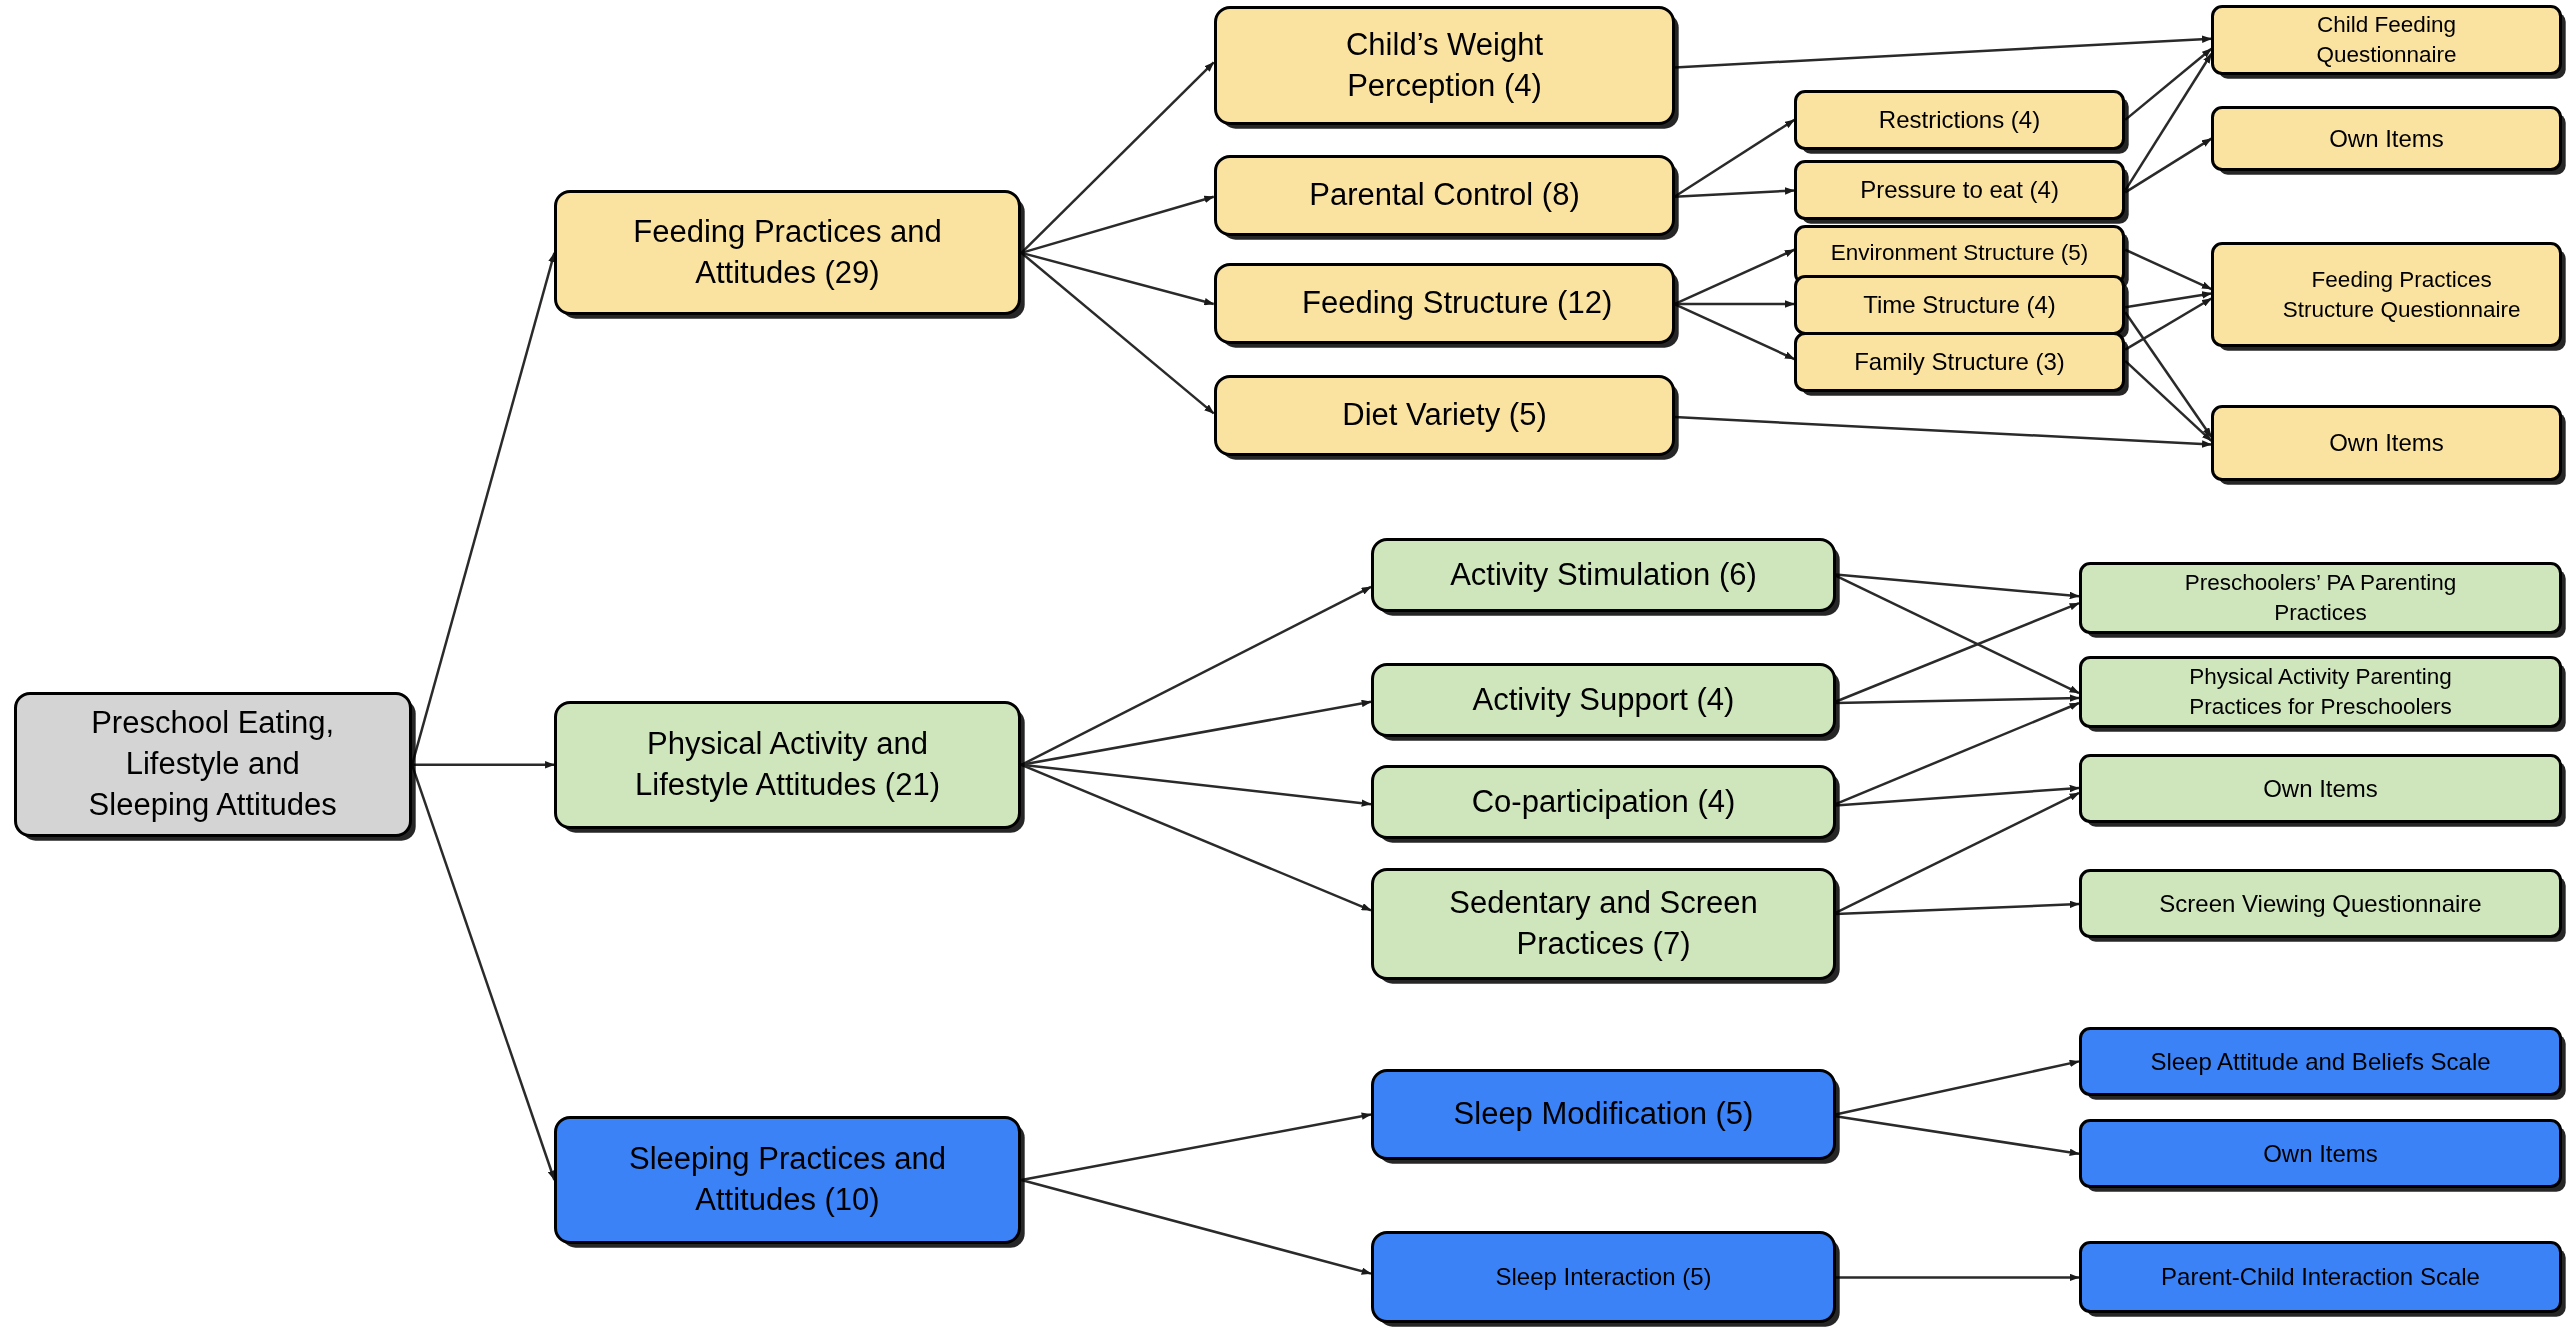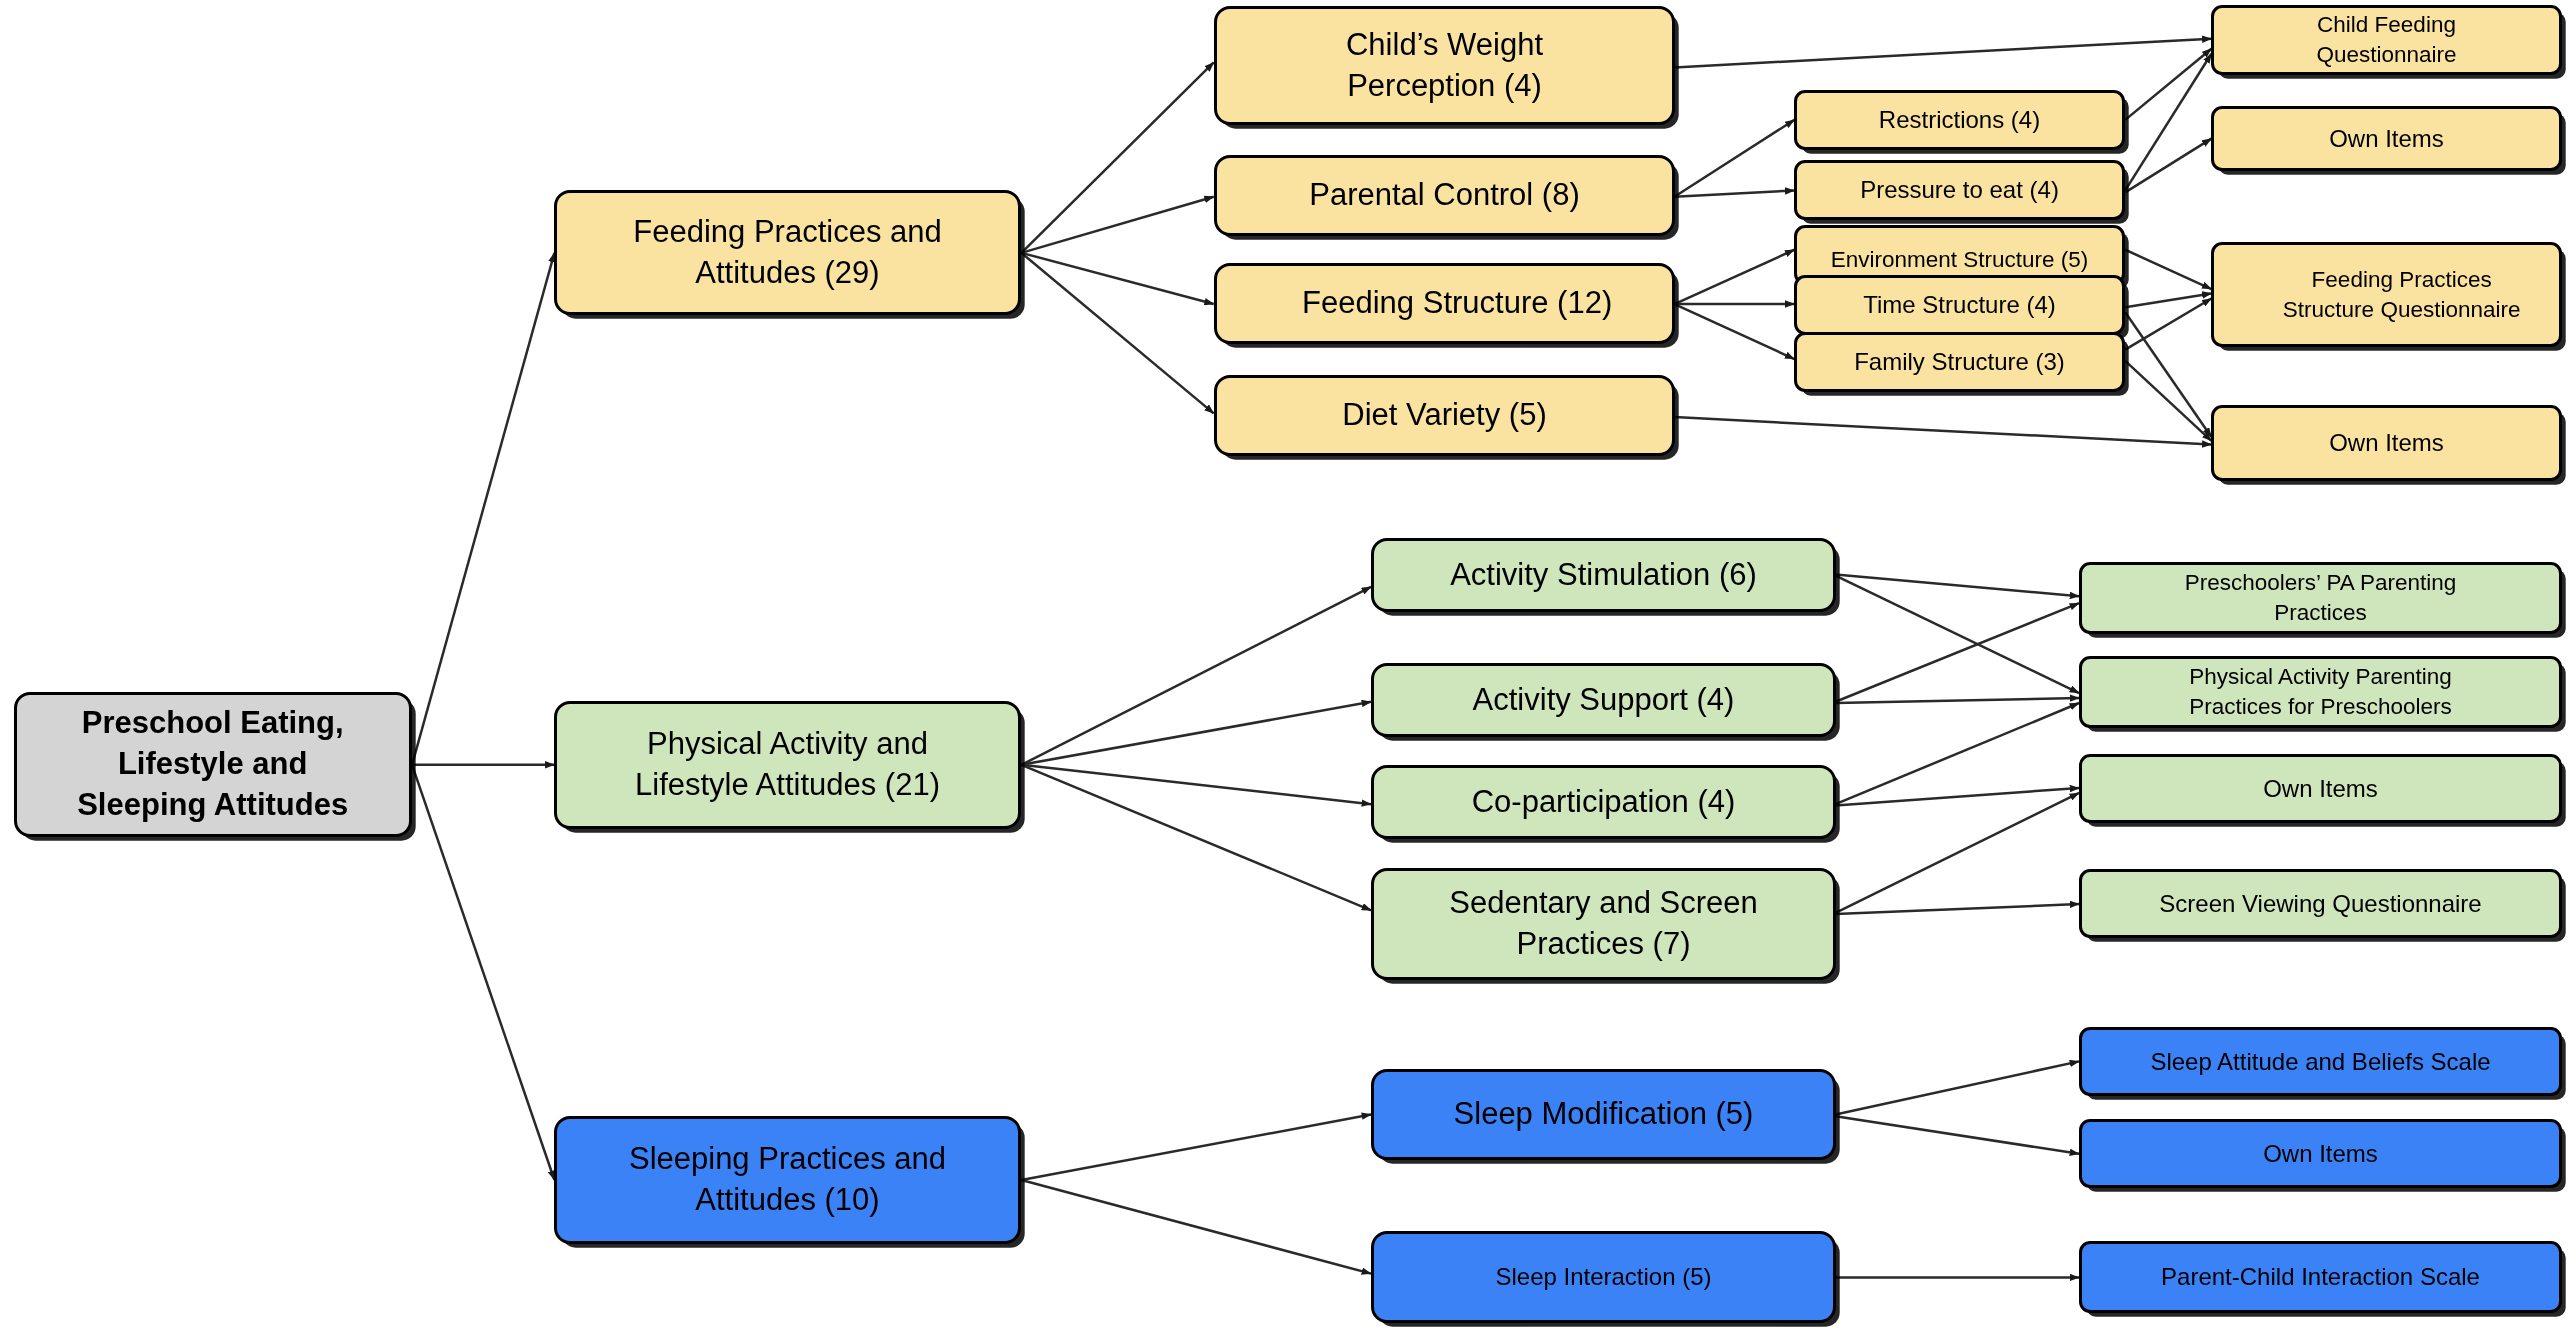--- a/index.html
+++ b/index.html
@@ -35,21 +35,21 @@
     color: #000000;
     line-height: 1.32;
     padding: 2.5px 8.7px;
     box-shadow: 5.6px 5.6px 0 -1.9px rgba(0,0,0,0.85);
   }
   .node span { display: block; width: 100%; }
   .fill-grey   { background: #d4d4d4; }
   .fill-yellow { background: #fae3a0; }
   .fill-green  { background: #cfe5bc; }
   .fill-blue   { background: #3b82f6; }
-  .bold { font-weight: bold; justify-content: flex-end; }
+  .bold { font-weight: normal; justify-content: flex-end; }
 </style>
 </head>
 <body>
 
 <div id="canvas">
 
   <svg class="edges" viewBox="0 0 4126 2143">
     <defs>
       <marker id="ah" markerWidth="16" markerHeight="12" refX="15" refY="6" orient="auto" markerUnits="userSpaceOnUse">
         <path d="M0,0 L16,6 L0,12 z" fill="#1a1a1a"></path>
@@ -159,21 +159,21 @@
   </div>
 
   <div class="node fill-yellow" style="left:1794px; top:90px; width:331px; height:60px; font-size:24px; border-radius:11.2px;">
     <span>Restrictions (4)</span>
   </div>
 
   <div class="node fill-yellow" style="left:1794px; top:160px; width:331px; height:60px; font-size:24px; border-radius:11.2px;">
     <span>Pressure to eat (4)</span>
   </div>
 
-  <div class="node fill-yellow" style="left:1794px; top:225px; width:331px; height:60px; font-size:22.5px; border-radius:11.2px; align-items:flex-start; padding-top:17px;">
+  <div class="node fill-yellow" style="left:1794px; top:225px; width:331px; height:60px; font-size:22.5px; border-radius:11.2px; align-items:flex-start; padding-top:10px;">
     <span>Environment Structure (5)</span>
   </div>
 
   <div class="node fill-yellow" style="left:1794px; top:275px; width:331px; height:60px; font-size:24px; border-radius:11.2px;">
     <span>Time Structure (4)</span>
   </div>
 
   <div class="node fill-yellow" style="left:1794px; top:332px; width:331px; height:60px; font-size:24px; border-radius:11.2px;">
     <span>Family Structure (3)</span>
   </div>

